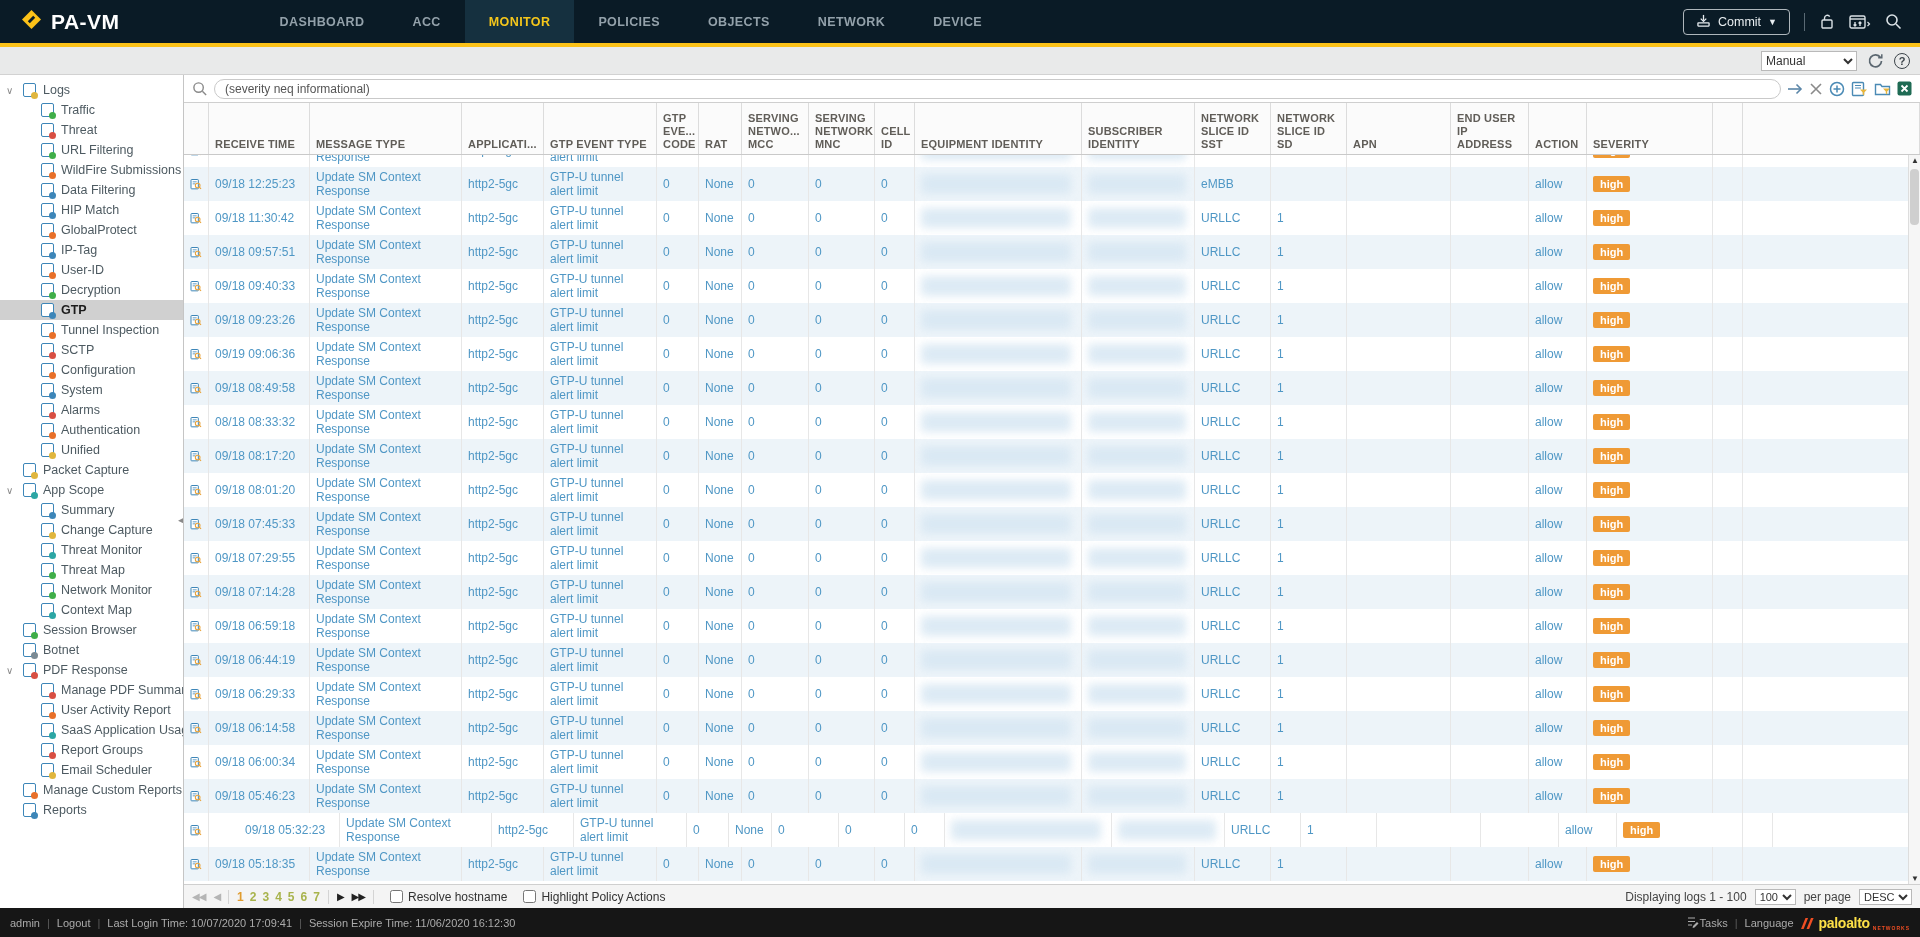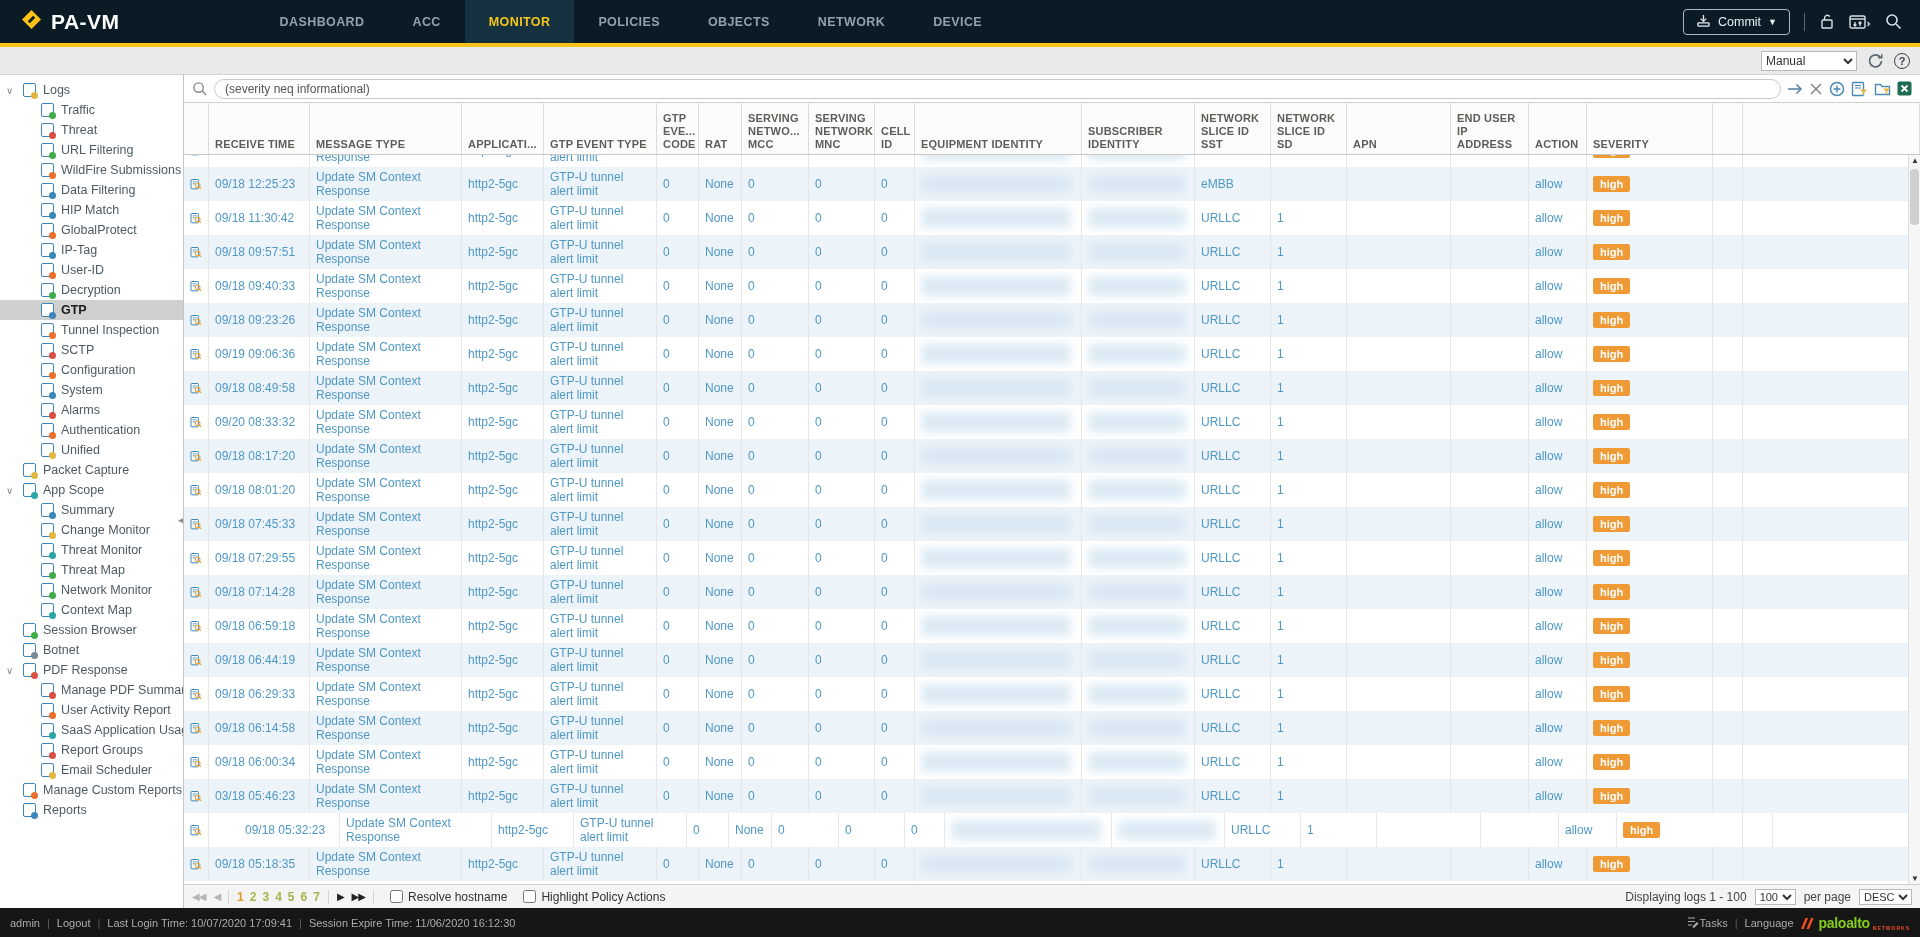--- a/index.html
+++ b/index.html
@@ -67,21 +67,21 @@
   .pag-check { display:flex; align-items:center; gap:5px; margin-left:8px; }
   .pag-right { margin-left:auto; display:flex; align-items:center; gap:8px; color:#444; }
   .pag-right select { height:16px; font-size:11px; border:1px solid #b9b9b9; background:#fff; color:#333; }
 
   
   .statusbar { position:absolute; left:0; right:0; bottom:0; height:29px; background:#161616; color:#ababab; font-size:11px; display:flex; align-items:center; padding:0 10px; }
   .statusbar .sep { color:#5c5c5c; margin:0 7px; }
   .statusbar a { color:#ababab; text-decoration:none; cursor:pointer; }
   .sb-right { margin-left:auto; display:flex; align-items:center; }
   .brand-foot { display:flex; align-items:flex-end; gap:3px; margin-left:6px; }
-  .brand-foot .pa-word { color:#84cc16; font-size:14px; font-weight:bold; letter-spacing:-.3px; }
+  .brand-foot .pa-word { color:#fde047; font-size:14px; font-weight:bold; letter-spacing:-.3px; }
   .brand-foot .pa-sub { color:#f04e23; font-size:5px; font-weight:bold; letter-spacing:1px; }
 </style>
 </head>
 <body>
 
 <div class="navbar">
   <div class="brand">
     <span>
       <svg width="23" height="23" viewBox="0 0 24 24">
           <rect x="5" y="5" width="14" height="14" fill="#fcc218" transform="rotate(45 12 12)"></rect>
@@ -235,21 +235,21 @@
         <span class="chev">∨</span>
         <span class="tree-icon" style="--ac: #2ca6a4;"></span>
         <span>App Scope</span>
       </div>
       <div class="tree-item d1">
         <span class="tree-icon" style="--ac: #3d86b8;"></span>
         <span>Summary</span>
       </div>
       <div class="tree-item d1">
         <span class="tree-icon" style="--ac: #e0b63e;"></span>
-        <span>Change Monitor</span>
+        <span>Change Capture</span>
       </div>
       <div class="tree-item d1">
         <span class="tree-icon" style="--ac: #2ca6a4;"></span>
         <span>Threat Monitor</span>
       </div>
       <div class="tree-item d1">
         <span class="tree-icon" style="--ac: #3fae49;"></span>
         <span>Threat Map</span>
       </div>
       <div class="tree-item d1">
@@ -678,21 +678,21 @@
       </div>
       <div class="row">
         <div class="cell" style="width: 25px; flex: 0 0 auto;">
           <svg width="17" height="17" viewBox="0 0 18 18">
             <rect x="1.5" y="1.5" width="11" height="14" rx="1" fill="#fff" stroke="#3d86b8" stroke-width="1.5"></rect>
             <path d="M4 5h6M4 8h4" stroke="#3d86b8" stroke-width="1.2"></path>
             <circle cx="11.5" cy="10.5" r="3.5" fill="none" stroke="#e8a33c" stroke-width="1.6"></circle>
             <path d="M14 13l2.5 2.5" stroke="#e8a33c" stroke-width="1.8"></path>
           </svg>
         </div>
-        <div class="cell" style="width: 101px; flex: 0 0 auto;">09/20 08:33:32</div>
+        <div class="cell" style="width: 101px; flex: 0 0 auto;">08/18 08:33:32</div>
         <div class="cell" style="width: 152px; flex: 0 0 auto;">Update SM Context Response</div>
         <div class="cell" style="width: 82px; flex: 0 0 auto;">http2-5gc</div>
         <div class="cell wrap" style="width: 113px; flex: 0 0 auto;">GTP-U tunnel alert limit</div>
         <div class="cell" style="width: 42px; flex: 0 0 auto;">0</div>
         <div class="cell" style="width: 43px; flex: 0 0 auto;">None</div>
         <div class="cell" style="width: 67px; flex: 0 0 auto;">0</div>
         <div class="cell" style="width: 66px; flex: 0 0 auto;">0</div>
         <div class="cell" style="width: 40px; flex: 0 0 auto;">0</div>
         <div class="cell" style="width: 167px; flex: 0 0 auto;">
           <div class="blob" style="width: 150px;"></div>
@@ -1063,21 +1063,21 @@
       </div>
       <div class="row alt">
         <div class="cell" style="width: 25px; flex: 0 0 auto;">
           <svg width="17" height="17" viewBox="0 0 18 18">
             <rect x="1.5" y="1.5" width="11" height="14" rx="1" fill="#fff" stroke="#3d86b8" stroke-width="1.5"></rect>
             <path d="M4 5h6M4 8h4" stroke="#3d86b8" stroke-width="1.2"></path>
             <circle cx="11.5" cy="10.5" r="3.5" fill="none" stroke="#e8a33c" stroke-width="1.6"></circle>
             <path d="M14 13l2.5 2.5" stroke="#e8a33c" stroke-width="1.8"></path>
           </svg>
         </div>
-        <div class="cell" style="width: 101px; flex: 0 0 auto;">03/18 05:46:23</div>
+        <div class="cell" style="width: 101px; flex: 0 0 auto;">09/18 05:46:23</div>
         <div class="cell" style="width: 152px; flex: 0 0 auto;">Update SM Context Response</div>
         <div class="cell" style="width: 82px; flex: 0 0 auto;">http2-5gc</div>
         <div class="cell wrap" style="width: 113px; flex: 0 0 auto;">GTP-U tunnel alert limit</div>
         <div class="cell" style="width: 42px; flex: 0 0 auto;">0</div>
         <div class="cell" style="width: 43px; flex: 0 0 auto;">None</div>
         <div class="cell" style="width: 67px; flex: 0 0 auto;">0</div>
         <div class="cell" style="width: 66px; flex: 0 0 auto;">0</div>
         <div class="cell" style="width: 40px; flex: 0 0 auto;">0</div>
         <div class="cell" style="width: 167px; flex: 0 0 auto;">
           <div class="blob" style="width: 150px;"></div>

